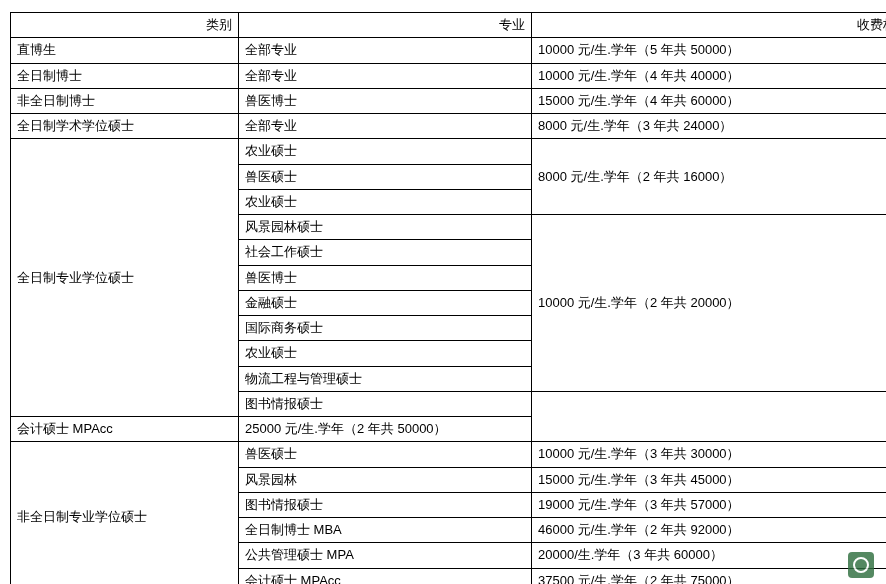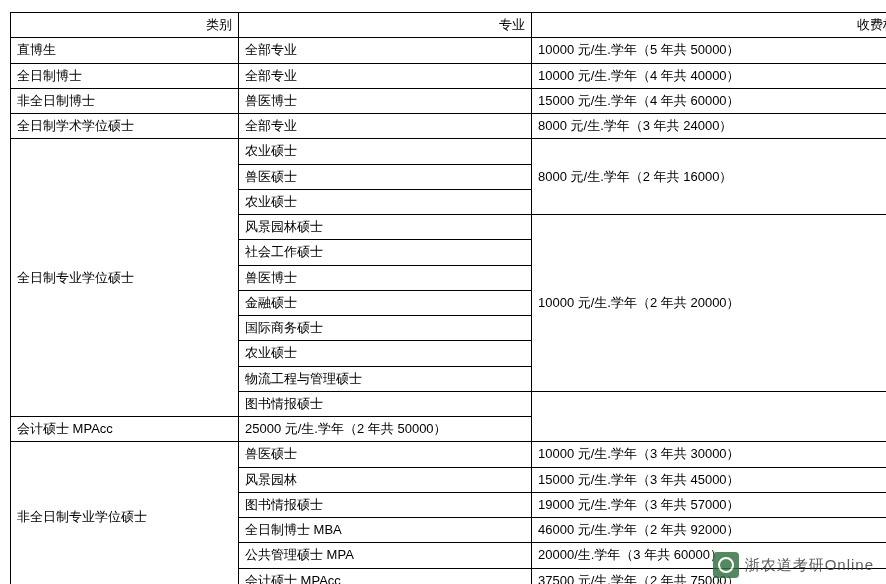--- a/index.html
+++ b/index.html
@@ -177,14 +177,13 @@
         <tr>
           <td class="col-major">会计硕士 MPAcc</td>
           <td class="col-fee">37500 元/生.学年（2 年共 75000）</td>
         </tr>
       </tbody>
   </table>
 </div>
 
 <div class="watermark">
   <div class="wm-logo"></div>
-  <div class="wm-text">浙农道考研Online</div>
 </div>
 
 </body></html>

